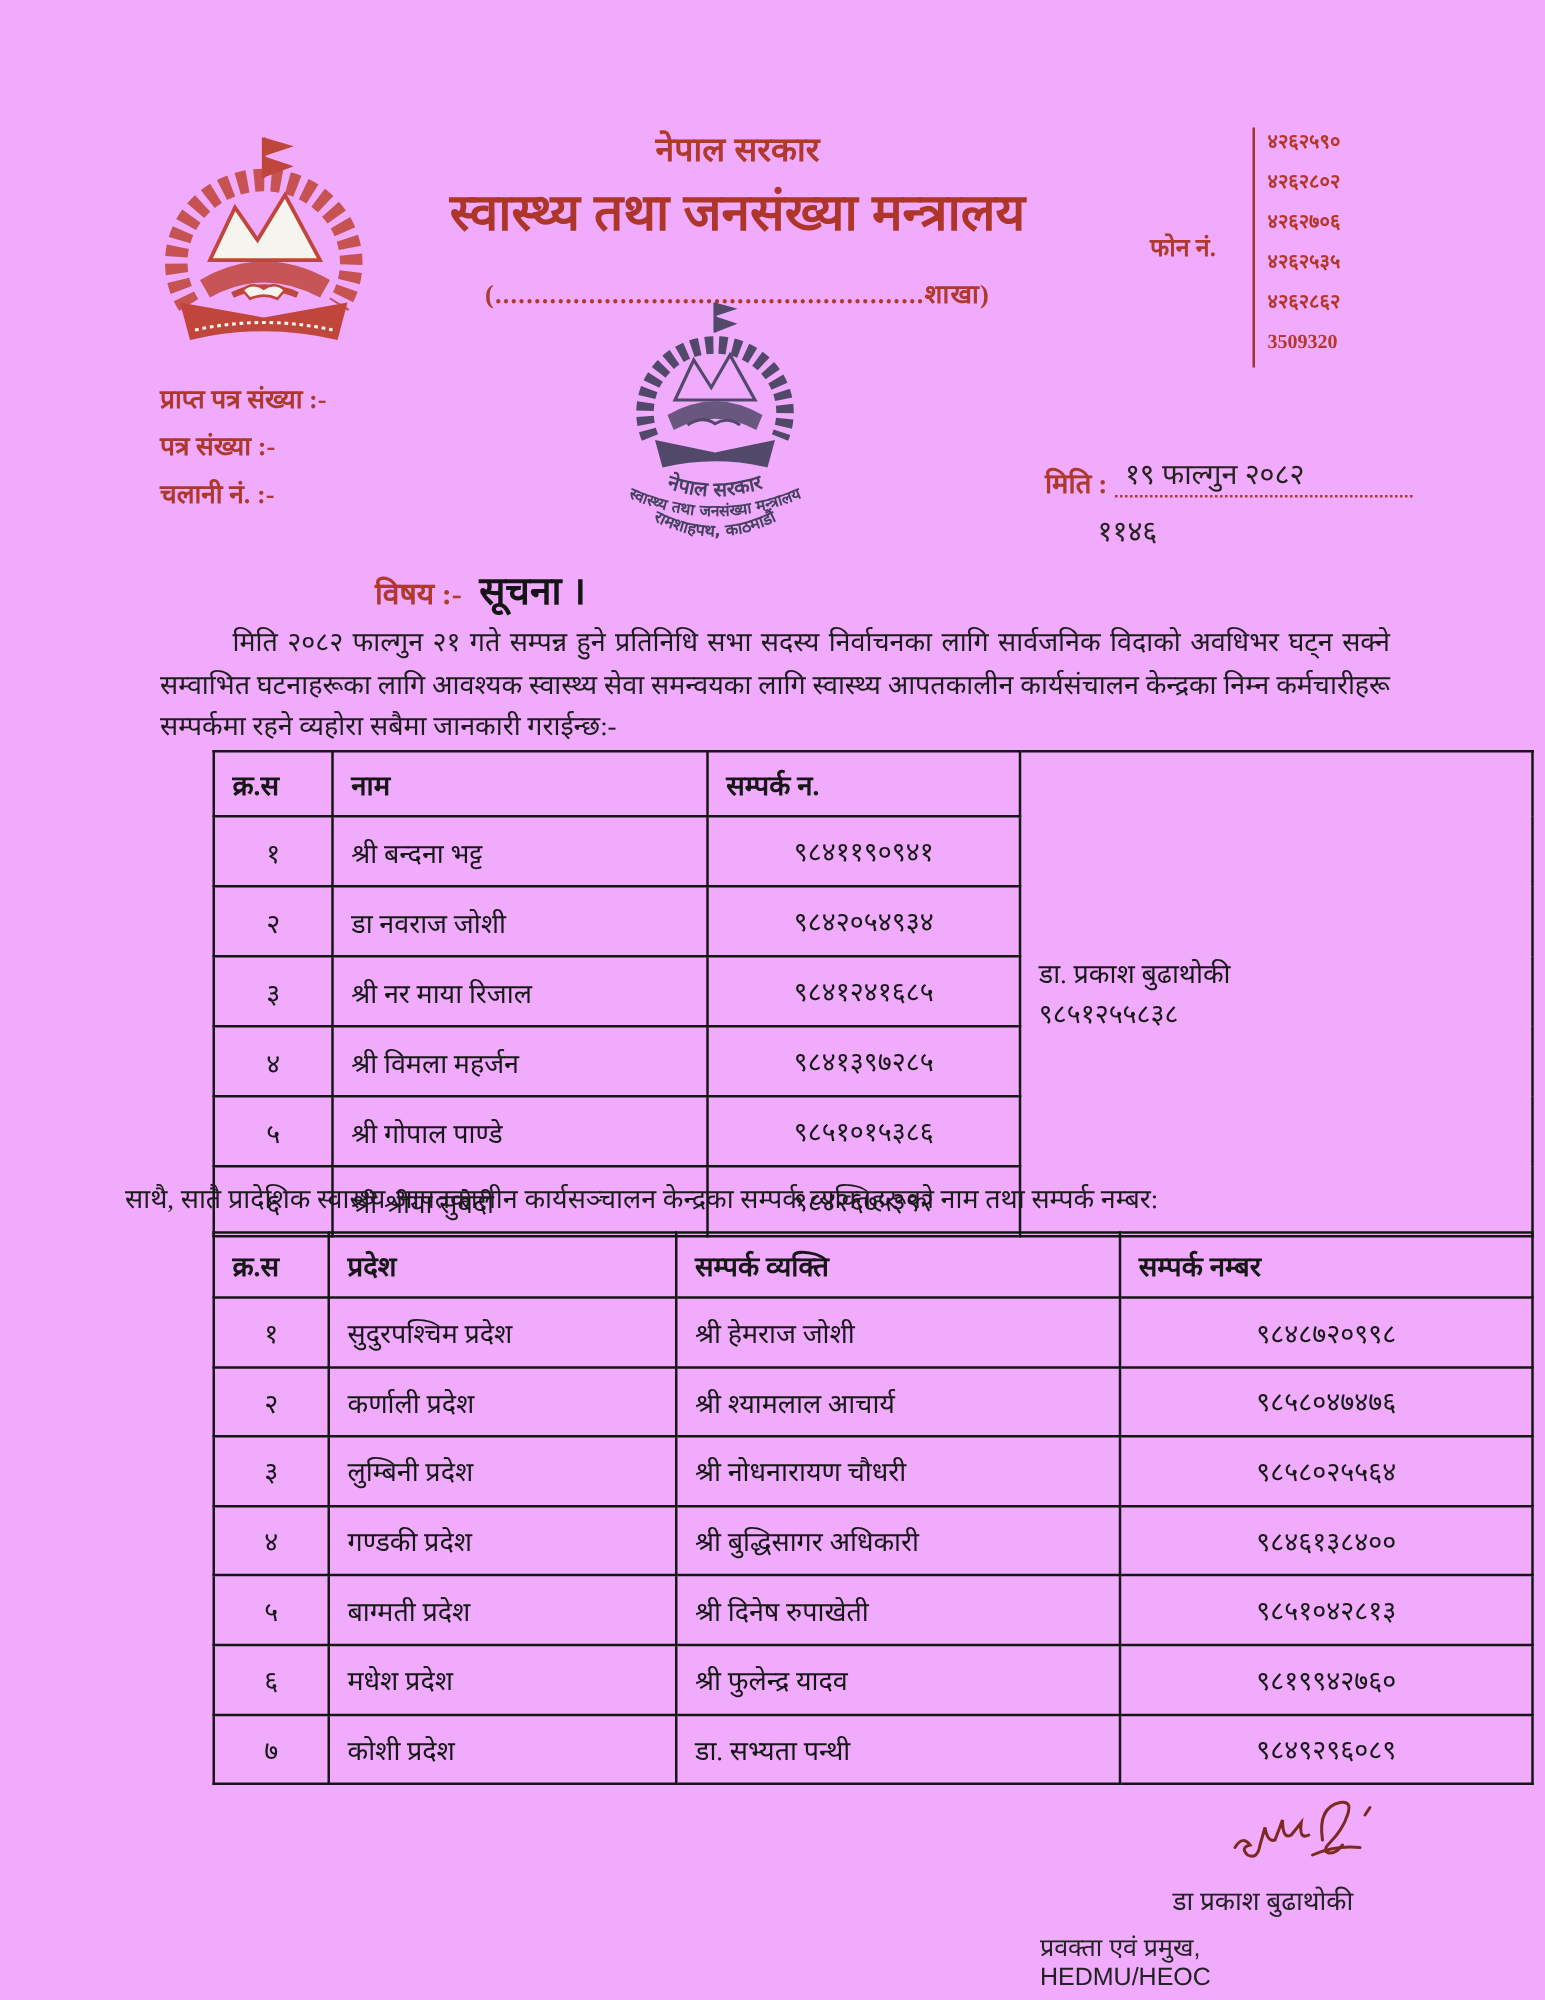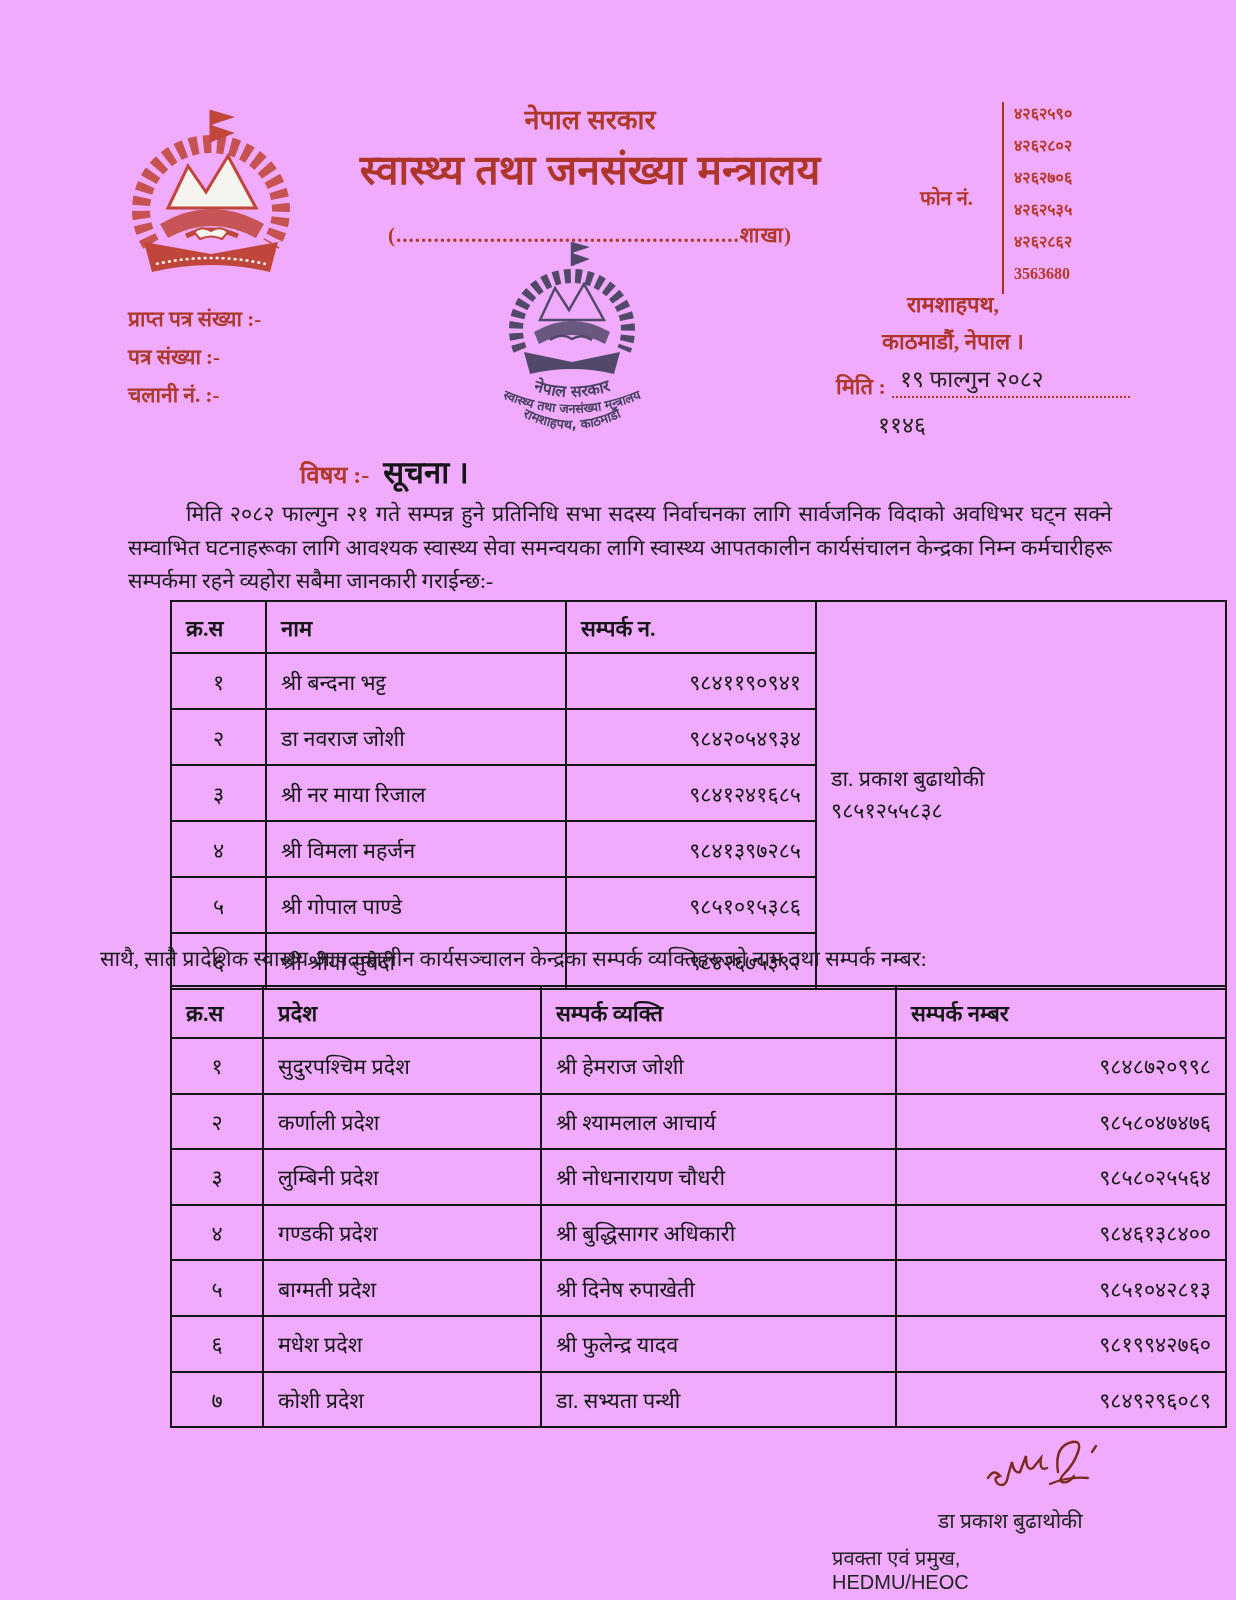--- a/index.html
+++ b/index.html
@@ -38,21 +38,21 @@
   .subject{top:450px;left:300px;font-size:24px;}
   .subject-label{color:#b0392c;font-weight:bold;}
   .subject-value{color:#151515;font-weight:bold;font-size:31px;margin-left:8px;}
   .body-par{top:498px;left:128px;width:984px;font-size:21.5px;line-height:33.5px;text-align:justify;text-indent:58px;color:#1b1b1b;}
 
   
   table{border-collapse:collapse;table-layout:fixed;}
   .tbl{position:absolute;background:transparent;}
   .tbl th,.tbl td{border:2.5px solid #161616;padding:0 14px;font-size:21.5px;color:#161616;text-align:left;vertical-align:middle;overflow:hidden;white-space:nowrap;}
   .tbl th{font-weight:bold;font-size:22px;}
-  .tbl .num{text-align:right;font-family:Liberation Mono, monospace;}
+  .tbl .num{text-align:center;font-family:Liberation Mono, monospace;}
   .t1{top:600px;left:170px;width:935px;}
   .t1 th{height:50px;}
   .t1 td{height:54px;}
   .t1 .c0{width:65px;}
   .t1 .c1{width:270px;}
   .t1 .c2{width:220px;}
   .t1 .c3{width:380px;}
   .merged-cell{text-align:left;font-size:21.5px;line-height:32px;}
   .t2{top:985px;left:170px;width:935px;}
   .t2 th{height:50px;}
@@ -100,21 +100,21 @@
 
   <div class="abs phone-block">
     <span class="phone-label">फोन नं.</span>
     <span class="phone-rule"></span>
     <ul class="phone-list">
       <li>४२६२५९०</li>
       <li>४२६२८०२</li>
       <li>४२६२७०६</li>
       <li>४२६२५३५</li>
       <li>४२६२८६२</li>
-      <li>3563680</li>
+      <li>3509320</li>
     </ul>
   </div>
 
   <div class="abs reg-fields">
     <div>प्राप्त पत्र संख्या :-</div>
     <div>पत्र संख्या :-</div>
     <div>चलानी नं. :-</div>
   </div>
 
   <svg class="abs stamp" width="240" height="220" viewBox="0 0 240 220">
@@ -132,24 +132,20 @@
       <path d="M98,118 q12,-8 22,-1 q10,-6 20,1" stroke-width="2.5"></path>
       <path d="M72,130 L120,140 168,130 L162,152 Q120,142 78,152 Z" fill="#45405e" stroke="none"></path>
     </g>
     <g fill="#45405e" font-family="'DejaVu Sans',sans-serif" font-weight="bold">
       <text font-size="16"><textPath href="#sa1" startOffset="50%" text-anchor="middle">नेपाल सरकार</textPath></text>
       <text font-size="12.5"><textPath href="#sa2" startOffset="50%" text-anchor="middle">स्वास्थ्य तथा जनसंख्या मन्त्रालय</textPath></text>
       <text font-size="13"><textPath href="#sa3" startOffset="50%" text-anchor="middle">रामशाहपथ, काठमाडौं</textPath></text>
     </g>
   </svg>
 
-  <div class="abs address-block">
-    <div>रामशाहपथ,</div>
-    <div>काठमाडौं, नेपाल ।</div>
-  </div>
   <div class="abs date-row">
     <span class="date-label">मिति :</span><span class="date-fill"><span class="date-hand">१९ फाल्गुन २०८२</span></span>
   </div>
   <div class="abs date-number">११४६</div>
 
   <div class="abs subject">
     <span class="subject-label">विषय :-</span>
     <span class="subject-value">सूचना ।</span>
   </div>
 

